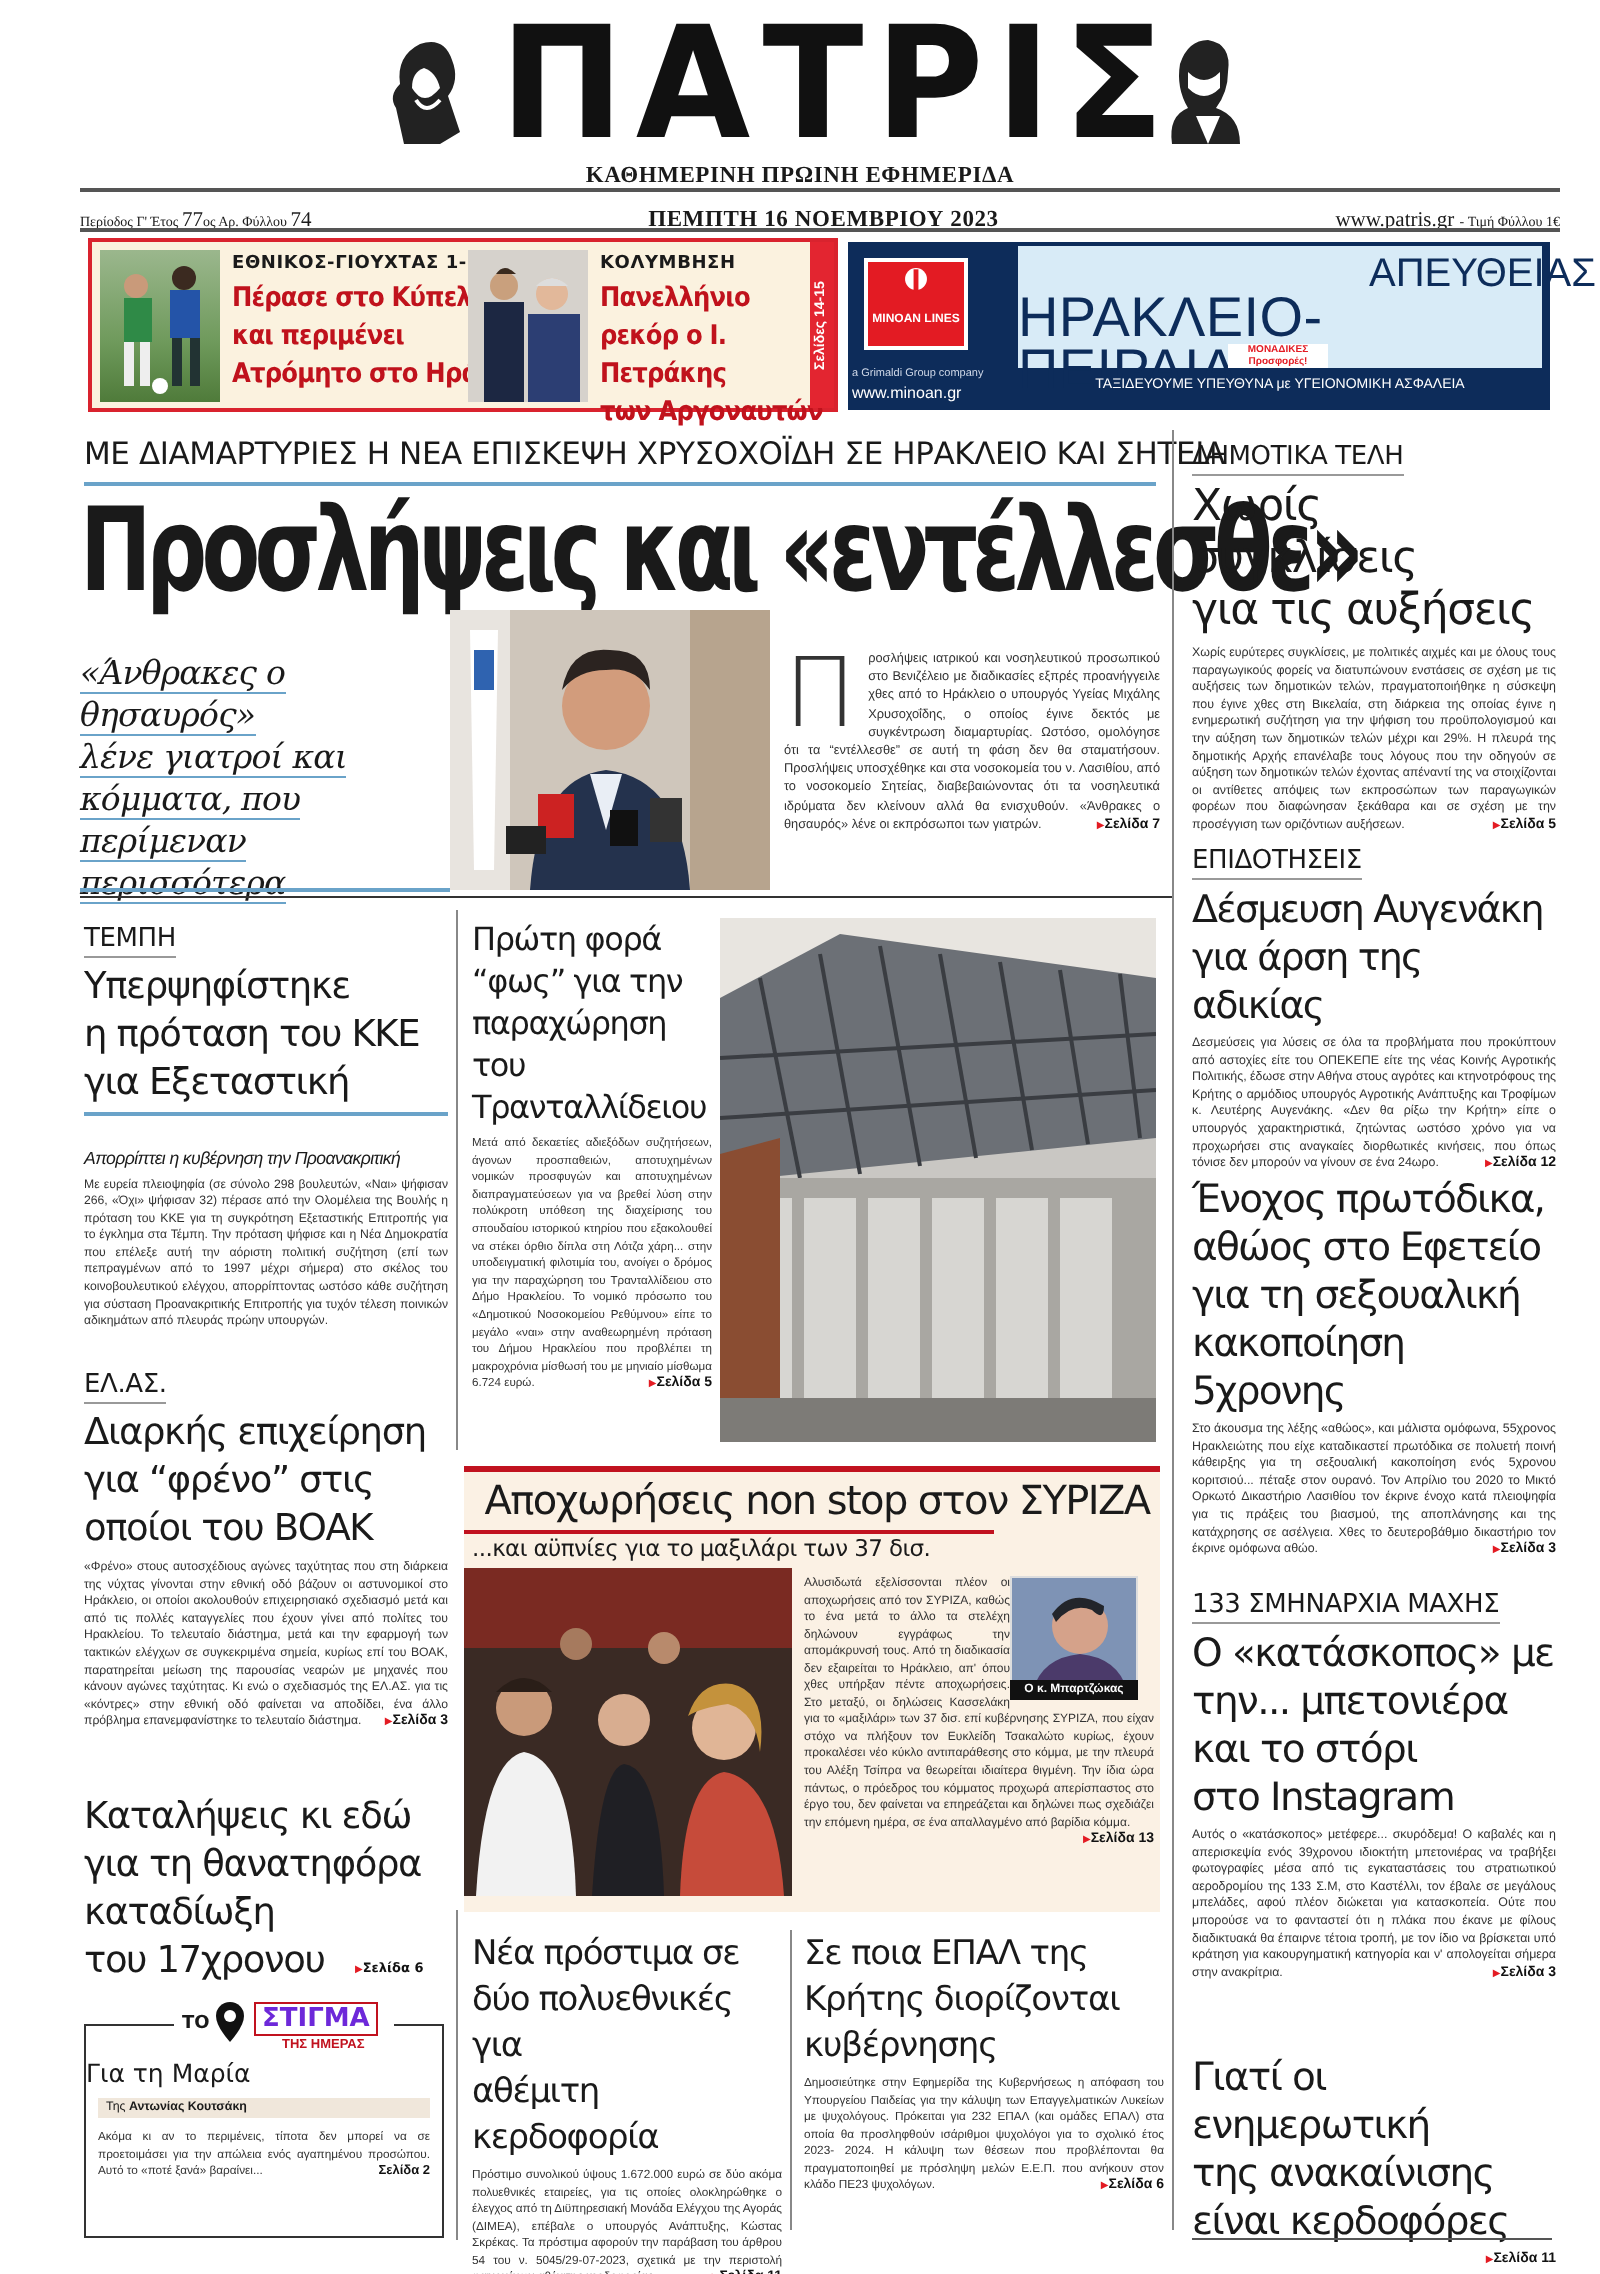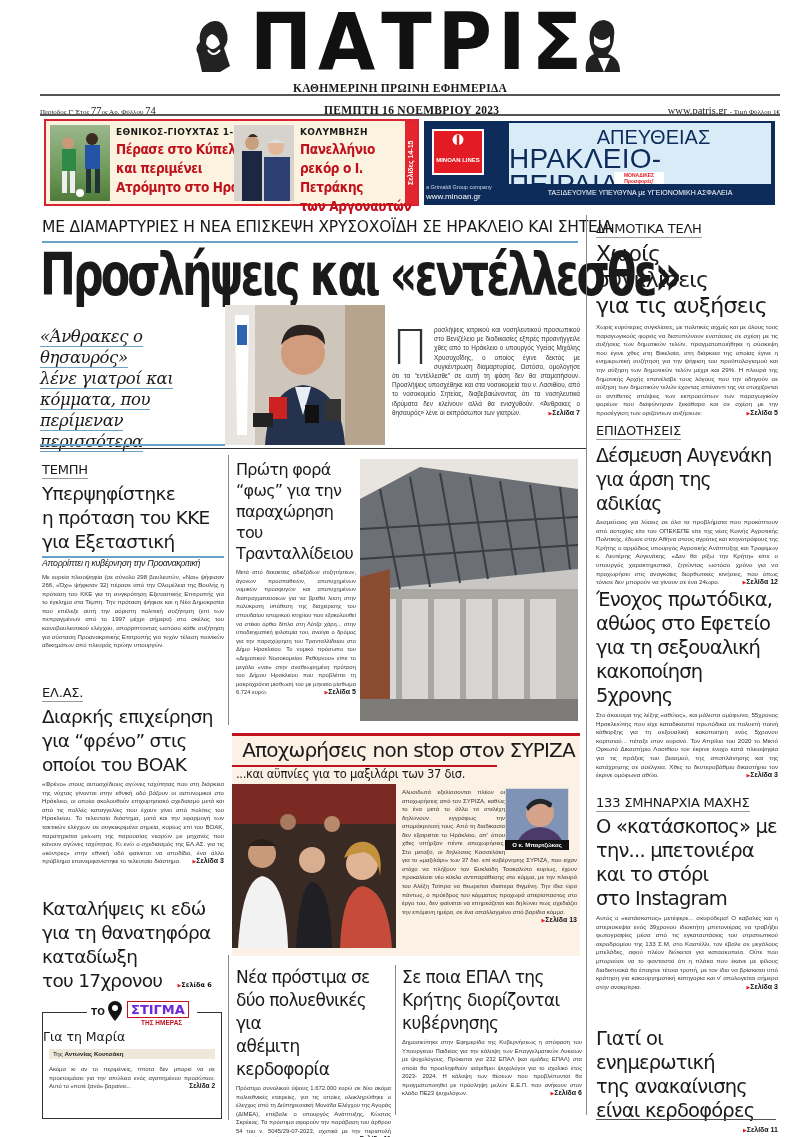--- a/index.html
+++ b/index.html
@@ -24,21 +24,21 @@
 .sports .kicker{position:absolute;font-family:"DejaVu Sans",sans-serif;font-weight:bold;font-size:9px;letter-spacing:.3px}
 .sports .head{position:absolute;font-family:"DejaVu Sans Condensed","DejaVu Sans",sans-serif;font-weight:bold;font-size:13.5px;line-height:19px;color:#c0121c;letter-spacing:-.4px}
 .sports .pages{position:absolute;right:0;top:0;width:12px;height:83px;background:#e32530;color:#fff;font-size:7px;font-weight:bold;writing-mode:vertical-rl;transform:rotate(180deg);text-align:center;line-height:12px}
 
 .ad{left:424px;top:121px;width:351px;height:84px;background:#0d2c5a}
 .ad .logo{position:absolute;left:8px;top:8px;width:52px;height:46px;background:#e31b23;border:2px solid #fff}
 .ad .logo-text{position:absolute;left:10px;top:36px;width:48px;color:#fff;font-size:6px;font-weight:bold;text-align:center;line-height:7px}
 .ad .grimaldi{position:absolute;left:2px;top:63px;width:80px;font-size:5.5px;color:#cfd8e8}
 .ad .url{position:absolute;left:2px;top:71px;width:80px;font-size:8px;color:#fff}
 .ad .light{position:absolute;left:85px;top:2px;width:262px;height:61px;background:#d8ebf7}
-.ad .t1{position:absolute;left:85px;top:6px;width:289px;text-align:center;font-size:20px;color:#0d2c5a;line-height:20px}
+.ad .t1{position:absolute;left:85px;top:6px;width:289px;text-align:right;font-size:20px;color:#0d2c5a;line-height:20px}
 .ad .t2{position:absolute;left:85px;top:25px;width:230px;text-align:left;font-size:28px;color:#0d2c5a;line-height:26px;letter-spacing:.2px}
 .ad .mon{position:absolute;left:190px;top:51px;width:50px;height:12px;background:#fff;font-size:5px;color:#e31b23;text-align:center;line-height:6px;font-weight:bold}
 .ad .slogan{position:absolute;left:85px;top:68px;width:262px;text-align:center;font-size:7px;color:#fff}
 
 .kicker-main{left:42px;top:218px;width:538px;font-family:"DejaVu Sans",sans-serif;font-size:15.5px;letter-spacing:-.2px;white-space:nowrap}
 .blue-rule{background:#6aa3c9;height:1.5px}
 .main-head{left:40px;top:246px;width:545px;font-family:"DejaVu Sans Condensed","DejaVu Sans",sans-serif;font-weight:900;font-size:58px;letter-spacing:-3.5px;line-height:58px;white-space:nowrap;transform:scaleX(.82);transform-origin:left}
 .quote{left:40px;top:326px;width:182px;font-family:"DejaVu Serif",serif;font-style:italic;font-size:16.5px;line-height:21px;letter-spacing:-.4px}
 .quote span{display:inline;border-bottom:1.5px solid #6aa3c9}
 .photo-main{left:225px;top:305px;width:160px;height:140px;overflow:hidden}
@@ -238,21 +238,21 @@
 <div class="abs hline" style="left:596px;top:1119px;width:180px;background:#555"></div>
 
 <div class="abs" style="left:42px;top:460px;width:182px">
   <div class="section">ΤΕΜΠΗ</div>
   <div class="h-light" style="font-size:18.5px;line-height:24px;margin-top:3px;letter-spacing:-.7px">
     <div>Υπερψηφίστηκε</div>
     <div>η πρόταση του ΚΚΕ</div>
     <div>για Εξεταστική</div>
   </div>
   <div class="blue-rule" style="margin-top:2px"></div>
-  <div style="font-style:italic;font-size:8.8px;margin-top:0;letter-spacing:-.3px">Απορρίπτει η κυβέρνηση την Προανακριτική</div>
+  <div style="font-style:italic;font-size:8.8px;margin-top:16px;letter-spacing:-.3px">Απορρίπτει η κυβέρνηση την Προανακριτική</div>
   <div class="body" style="margin-top:5px;font-size:6.1px;line-height:8.6px"><span>Με ευρεία πλειοψηφία (σε σύνολο 298 βουλευτών, «Ναι» ψήφισαν 266, «Όχι» ψήφισαν 32) πέρασε από την Ολομέλεια της Βουλής η πρόταση του ΚΚΕ για τη συγκρότηση Εξεταστικής Επιτροπής για το έγκλημα στα Τέμπη. Την πρόταση ψήφισε και η Νέα Δημοκρατία που επέλεξε αυτή την αόριστη πολιτική συζήτηση (επί των πεπραγμένων από το 1997 μέχρι σήμερα) στο σκέλος του κοινοβουλευτικού ελέγχου, απορρίπτοντας ωστόσο κάθε συζήτηση για σύσταση Προανακριτικής Επιτροπής για τυχόν τέλεση ποινικών αδικημάτων από πλευράς πρώην υπουργών.</span></div>
 </div>
 
 <div class="abs" style="left:42px;top:683px;width:182px">
   <div class="section">ΕΛ.ΑΣ.</div>
   <div class="h-light" style="font-size:18.5px;line-height:24px;margin-top:3px;letter-spacing:-.7px">
     <div>Διαρκής επιχείρηση</div>
     <div>για “φρένο” στις</div>
     <div>οποίοι του ΒΟΑΚ</div>
   </div>

